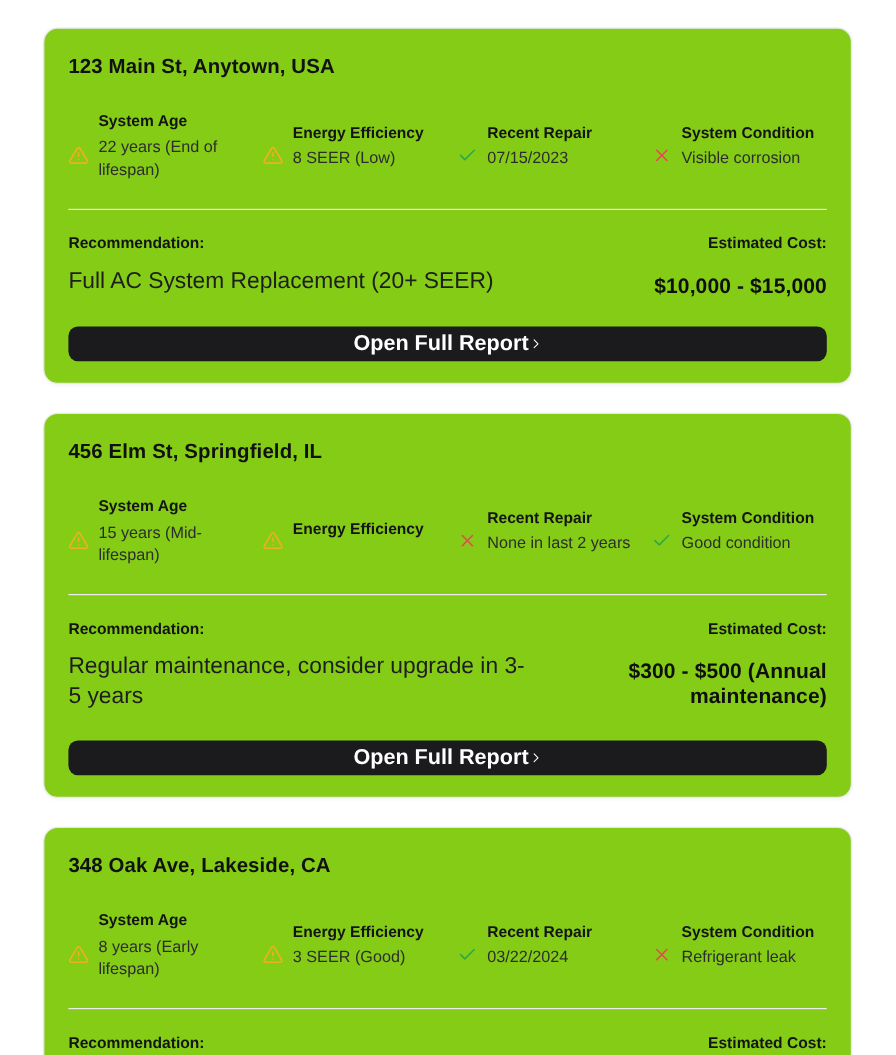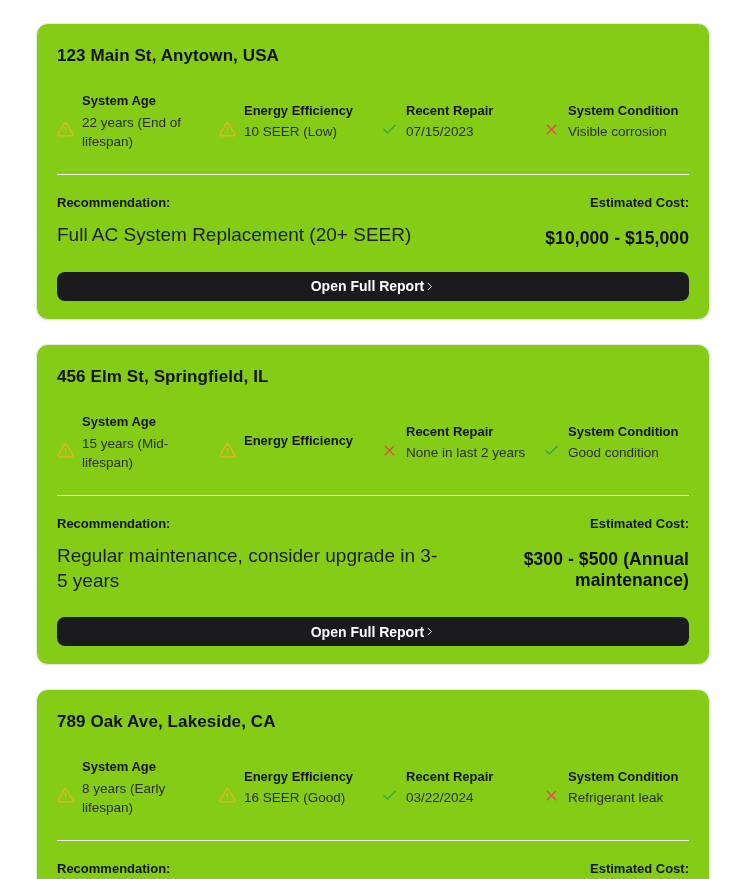--- a/index.html
+++ b/index.html
@@ -59,21 +59,21 @@
     height: 29px;
     background: #1b1b1e;
     color: #ffffff;
     border: none;
     border-radius: 8px;
     display: flex;
     align-items: center;
     justify-content: center;
     gap: 0;
     font-family: "Liberation Sans", sans-serif;
-    font-size: 14px;
+    font-size: 18px;
     font-weight: 700;
     cursor: pointer;
   }
   .report-btn svg { display: block; width: 11px; height: 11px; }
 </style>
 </head>
 <body>
 
 <main class="page">
 
@@ -97,21 +97,21 @@
       <div class="metric">
         <span class="m-icon">
           <svg viewBox="0 0 24 24" fill="none" stroke="#ECB020" stroke-width="2" stroke-linecap="round" stroke-linejoin="round">
               <path d="M10.29 3.86 1.82 18a2 2 0 0 0 1.71 3h16.94a2 2 0 0 0 1.71-3L13.71 3.86a2 2 0 0 0-3.42 0z"></path>
               <line x1="12" y1="9" x2="12" y2="13"></line>
               <line x1="12" y1="17" x2="12.01" y2="17"></line>
             </svg>
         </span>
         <div>
           <div class="metric-label">Energy Efficiency</div>
-          <div class="metric-value">10 SEER (Low)</div>
+          <div class="metric-value">8 SEER (Low)</div>
         </div>
       </div>
       <div class="metric">
         <span class="m-icon">
           <svg viewBox="0 0 24 24" fill="none" stroke="#2BA84A" stroke-width="1.8" stroke-linecap="round" stroke-linejoin="round">
               <polyline points="20 6 9 17 4 12"></polyline>
             </svg>
         </span>
         <div>
           <div class="metric-label">Recent Repair</div>
@@ -222,21 +222,21 @@
 
     <button class="report-btn">
       <span>Open Full Report</span>
       <svg viewBox="0 0 24 24" fill="none" stroke="#ffffff" stroke-width="2" stroke-linecap="round" stroke-linejoin="round">
           <polyline points="9 5 16 12 9 19"></polyline>
         </svg>
     </button>
   </section>
 
   <section class="card">
-    <h2 class="card-title">789 Oak Ave, Lakeside, CA</h2>
+    <h2 class="card-title">348 Oak Ave, Lakeside, CA</h2>
 
     <div class="metrics">
       <div class="metric">
         <span class="m-icon">
           <svg viewBox="0 0 24 24" fill="none" stroke="#ECB020" stroke-width="2" stroke-linecap="round" stroke-linejoin="round">
               <path d="M10.29 3.86 1.82 18a2 2 0 0 0 1.71 3h16.94a2 2 0 0 0 1.71-3L13.71 3.86a2 2 0 0 0-3.42 0z"></path>
               <line x1="12" y1="9" x2="12" y2="13"></line>
               <line x1="12" y1="17" x2="12.01" y2="17"></line>
             </svg>
         </span>
@@ -248,21 +248,21 @@
       <div class="metric">
         <span class="m-icon">
           <svg viewBox="0 0 24 24" fill="none" stroke="#ECB020" stroke-width="2" stroke-linecap="round" stroke-linejoin="round">
               <path d="M10.29 3.86 1.82 18a2 2 0 0 0 1.71 3h16.94a2 2 0 0 0 1.71-3L13.71 3.86a2 2 0 0 0-3.42 0z"></path>
               <line x1="12" y1="9" x2="12" y2="13"></line>
               <line x1="12" y1="17" x2="12.01" y2="17"></line>
             </svg>
         </span>
         <div>
           <div class="metric-label">Energy Efficiency</div>
-          <div class="metric-value">16 SEER (Good)</div>
+          <div class="metric-value">3 SEER (Good)</div>
         </div>
       </div>
       <div class="metric">
         <span class="m-icon">
           <svg viewBox="0 0 24 24" fill="none" stroke="#2BA84A" stroke-width="1.8" stroke-linecap="round" stroke-linejoin="round">
               <polyline points="20 6 9 17 4 12"></polyline>
             </svg>
         </span>
         <div>
           <div class="metric-label">Recent Repair</div>

